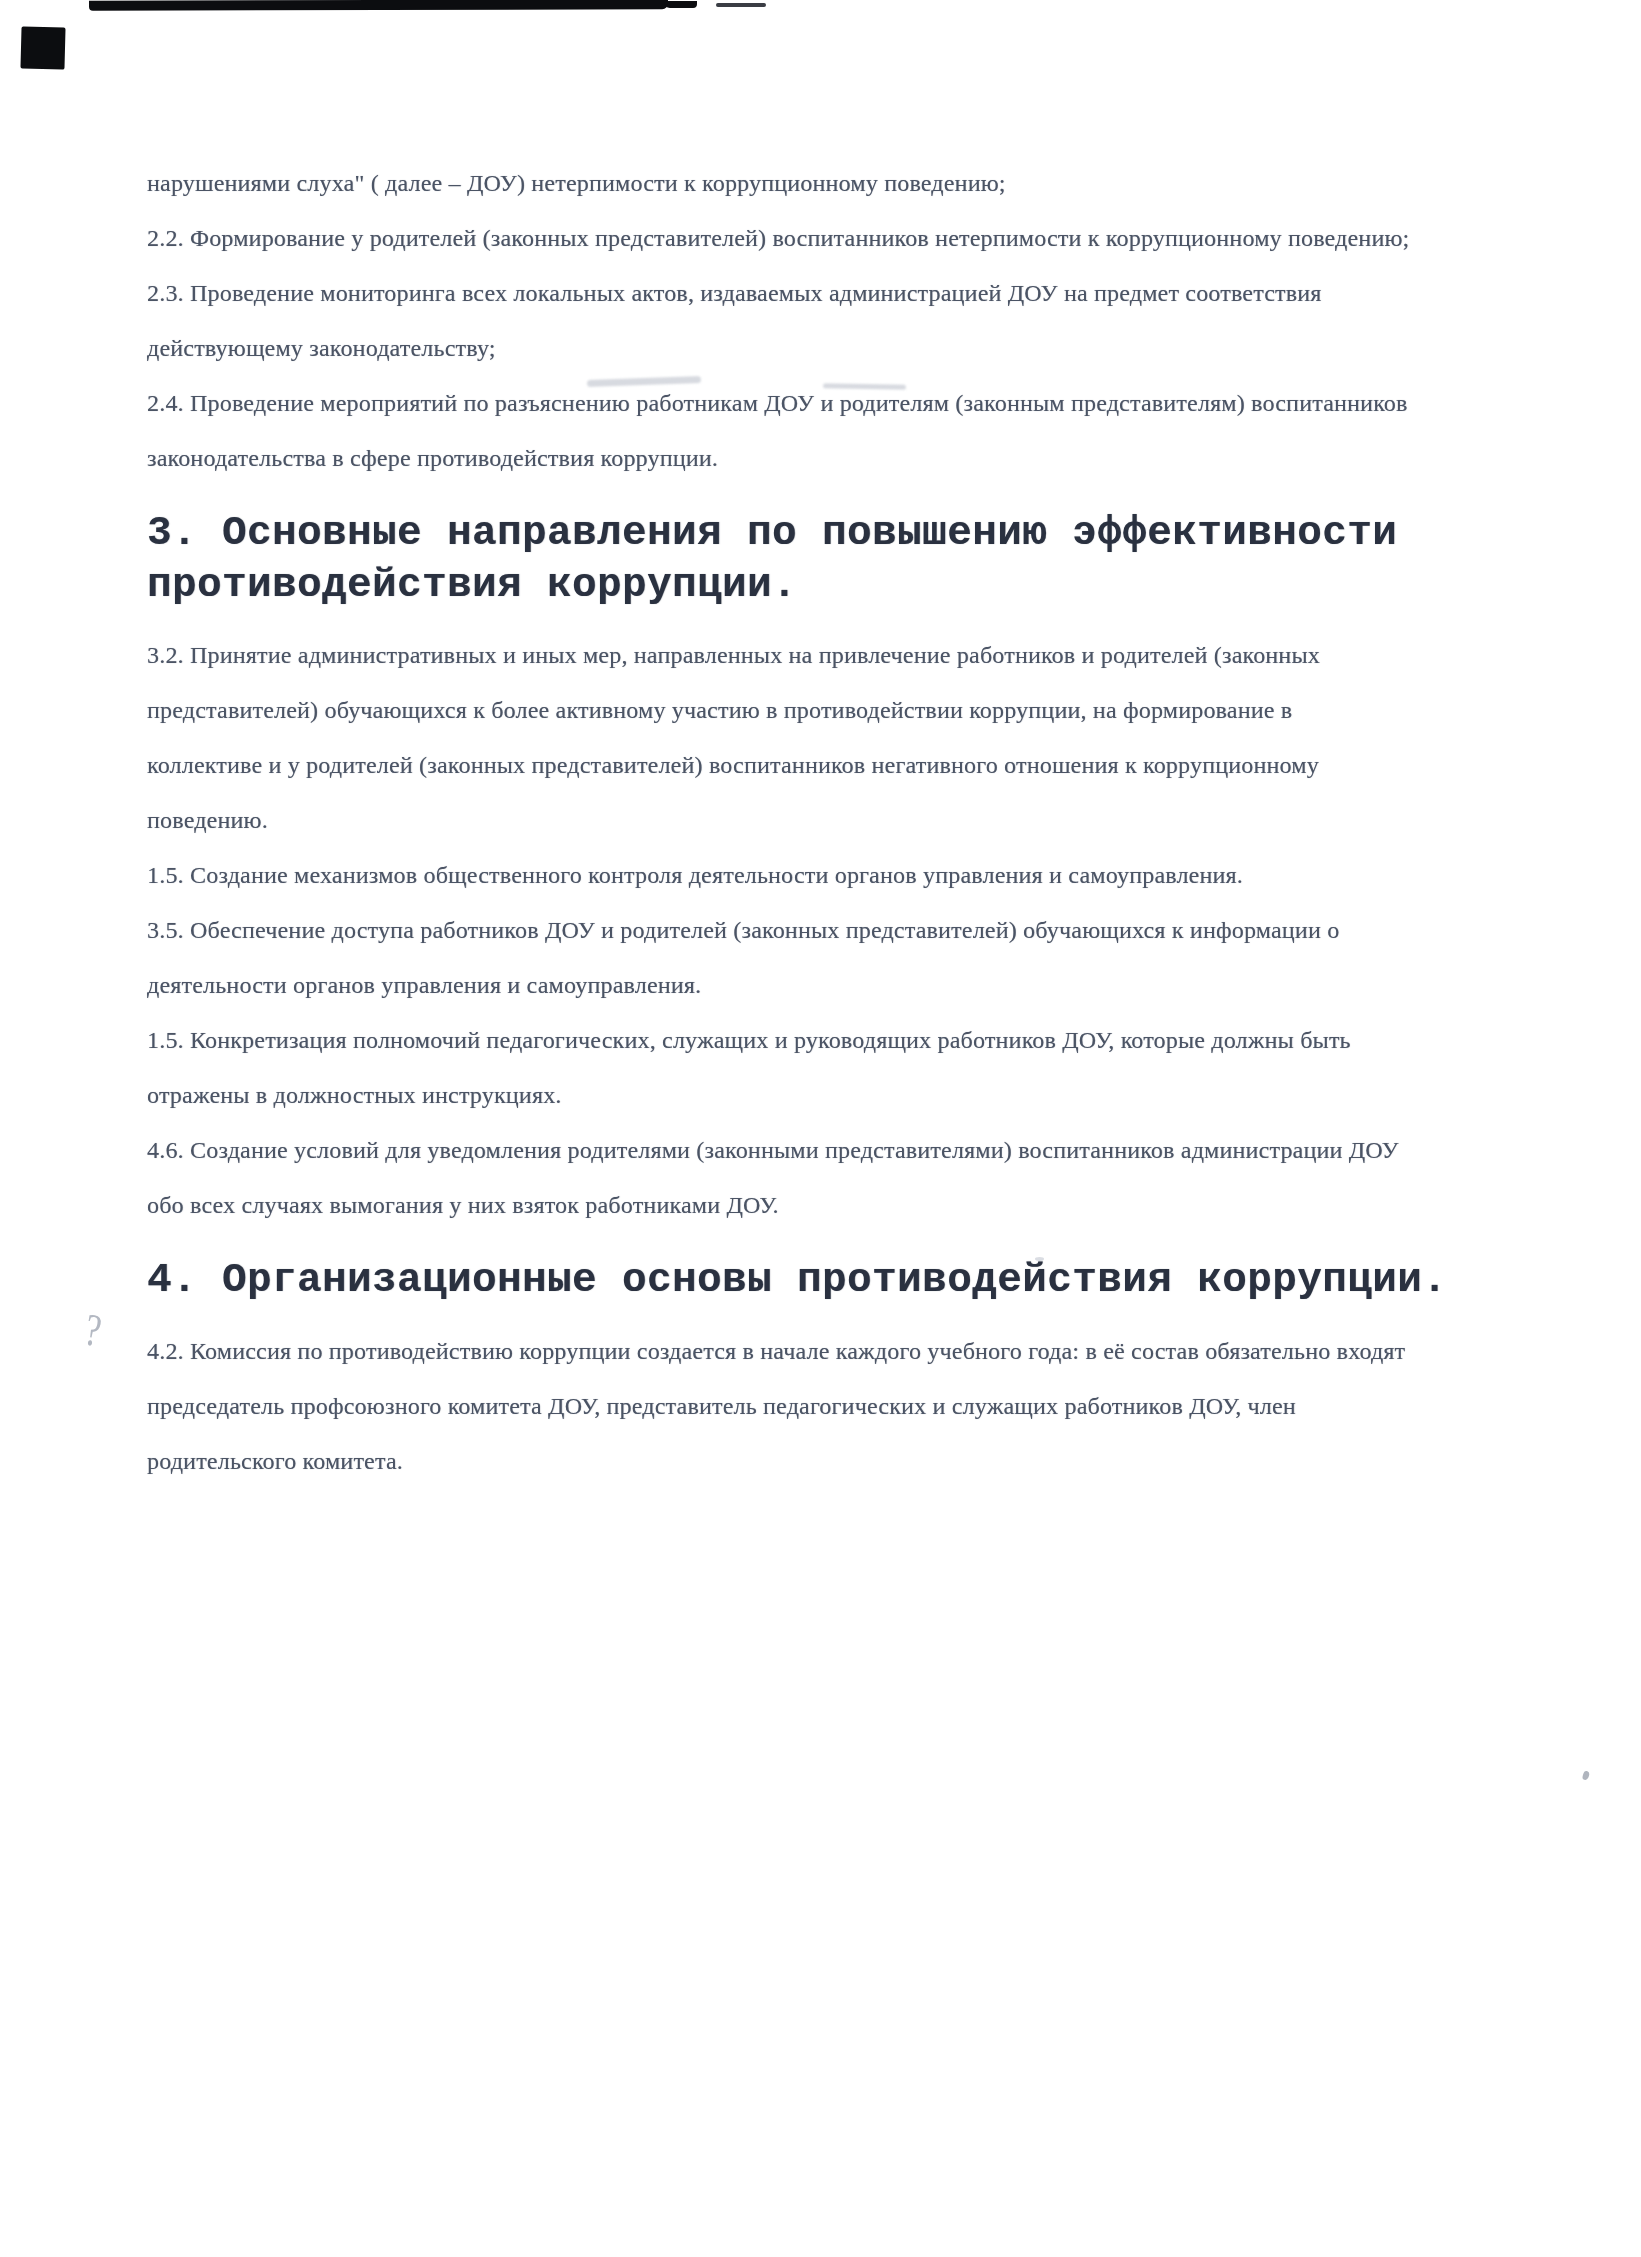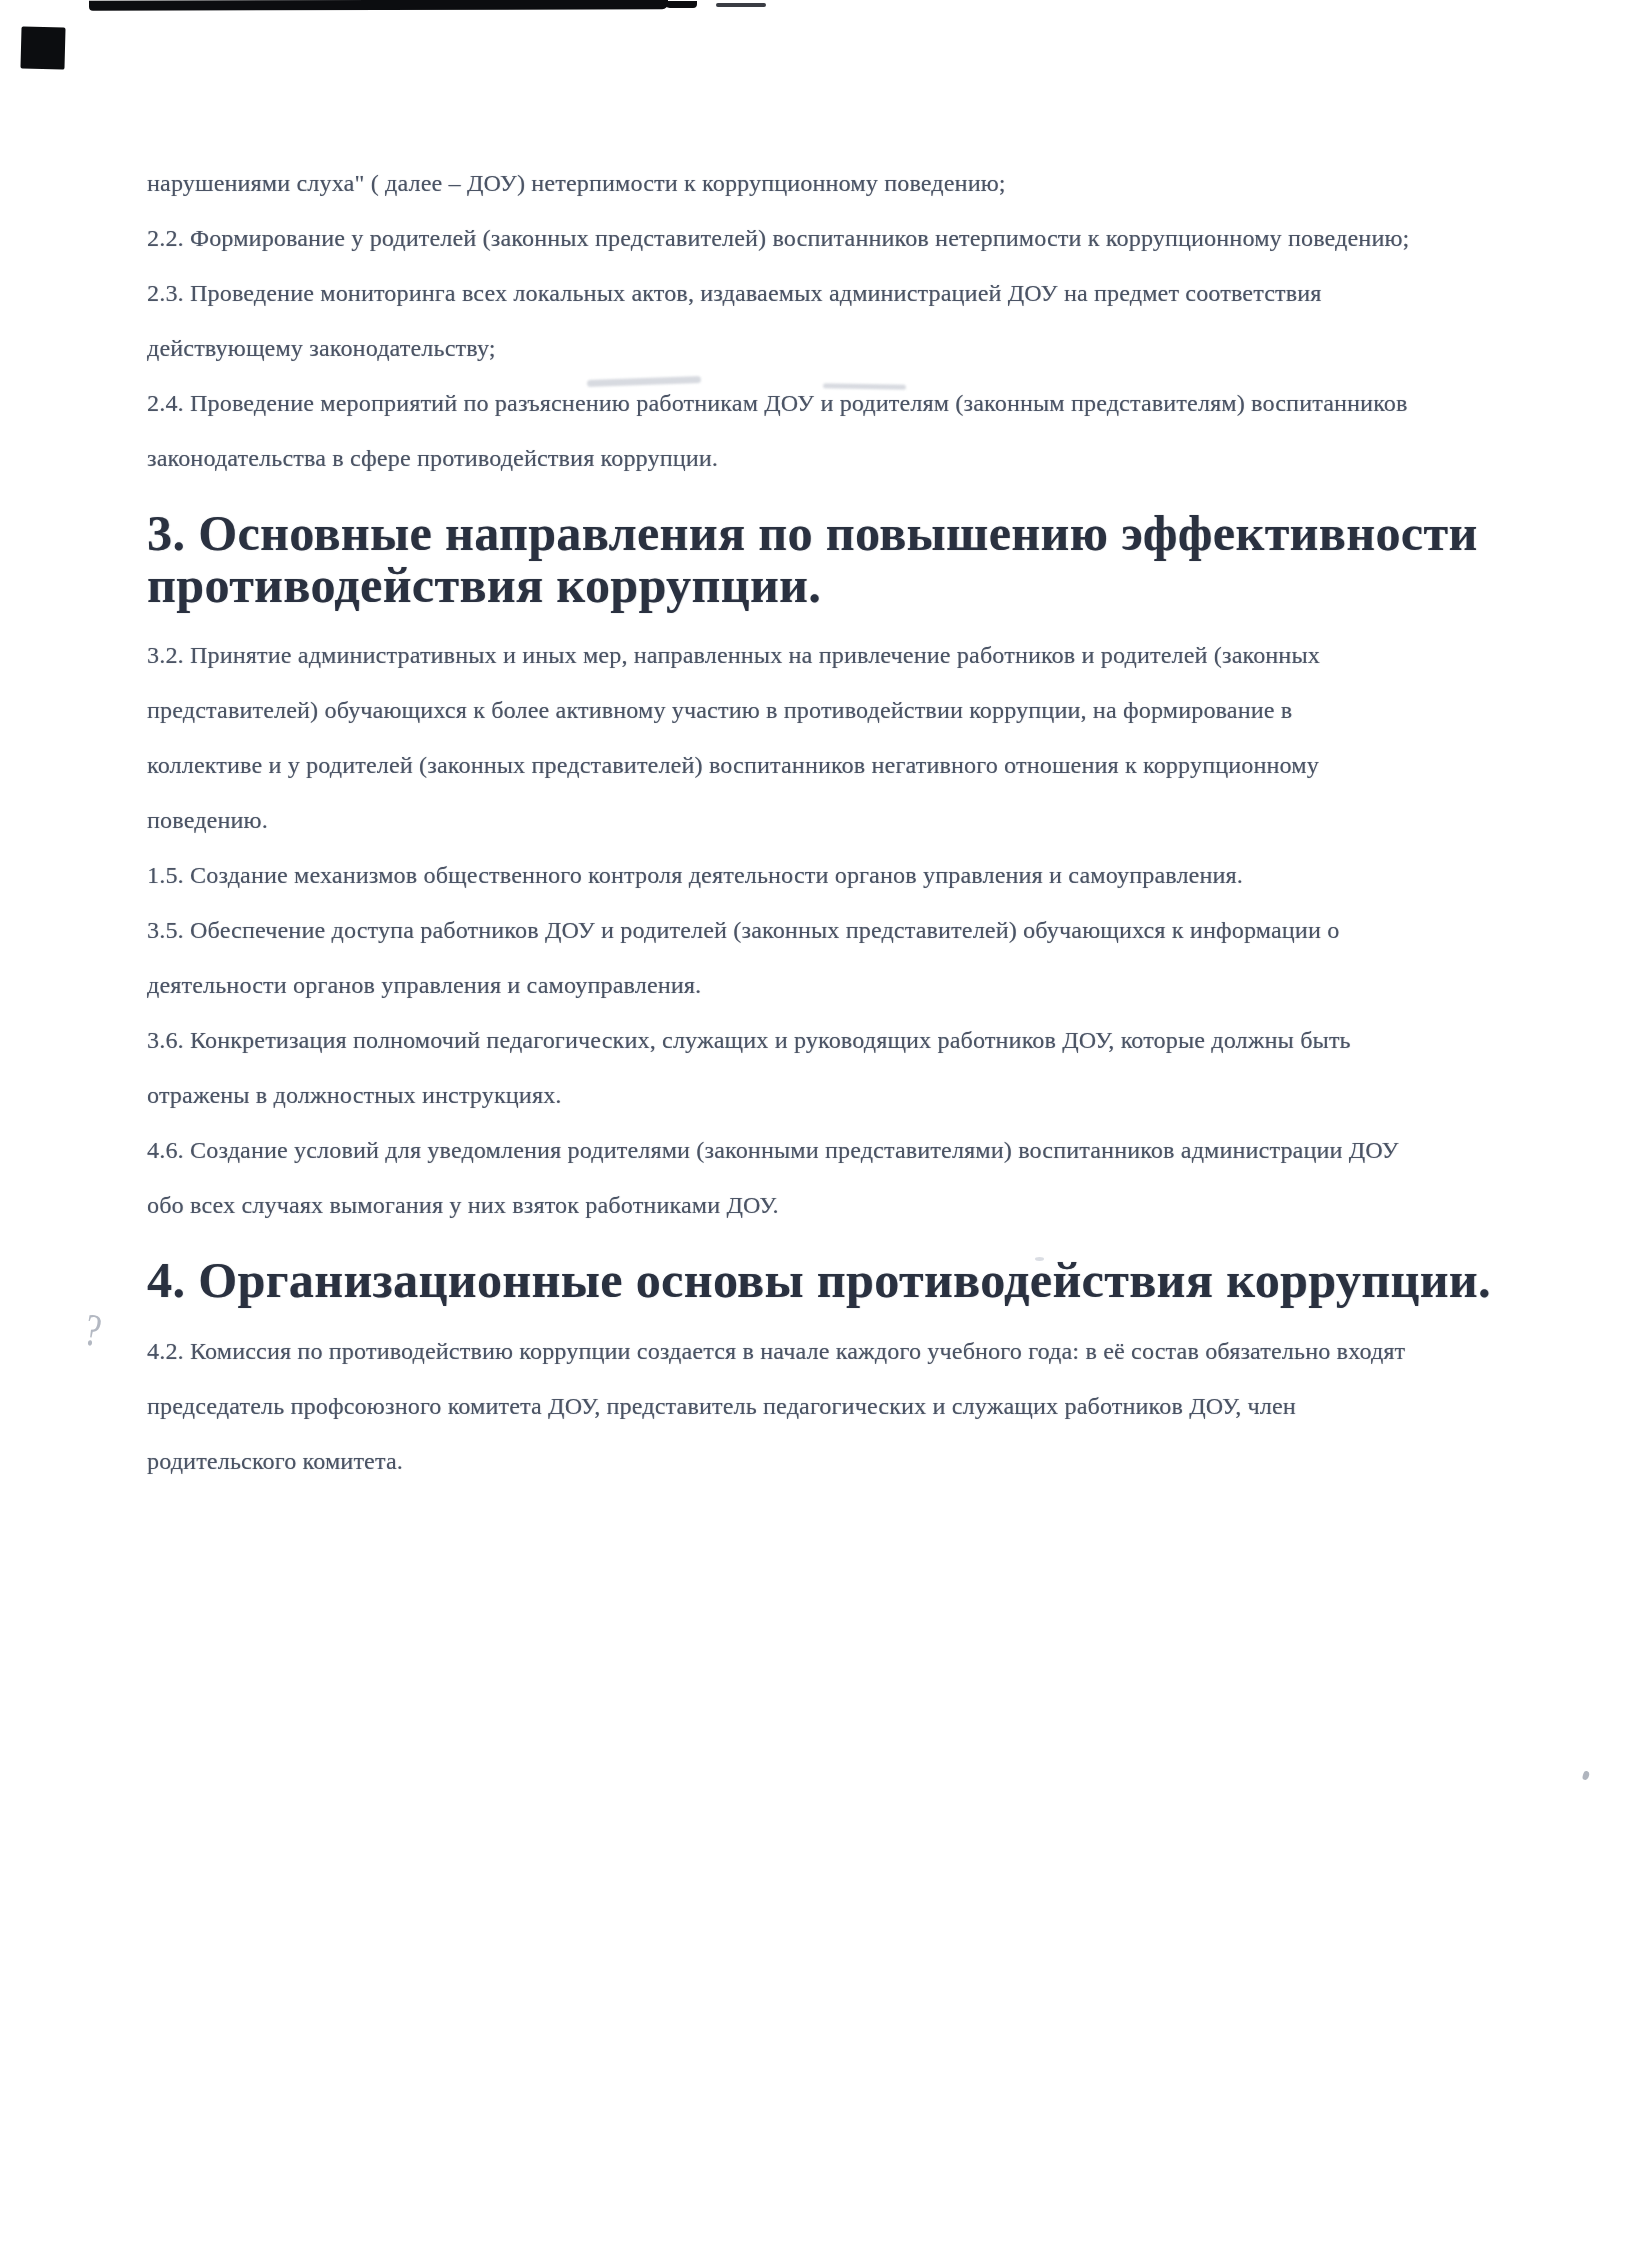--- a/index.html
+++ b/index.html
@@ -81,28 +81,29 @@
   p.body {
     margin: 0;
     font-size: 24px;
     line-height: 55px;
     color: #4b5465;
     letter-spacing: 0.2px;
     white-space: pre-wrap;
     text-shadow: 0.3px 0.3px 0.8px rgba(75, 84, 101, 0.55);
   }
   h2.sec {
-    font-size: 50px;
+    font-size: 41px;
     font-weight: bold;
     color: #2a3140;
     line-height: 52px;
     letter-spacing: 0.4px;
     margin: 21px 0 17.4px 0;
     white-space: pre-wrap;
     text-shadow: 0.4px 0.4px 0.9px rgba(42, 49, 64, 0.5);
+    font-family: Liberation Mono, monospace;
   }
 </style>
 </head>
 <body>
 
 <div class="page">
 
   <div class="artifact top-squiggle"></div>
   <div class="artifact top-squiggle-2"></div>
   <div class="artifact top-squiggle-3"></div>
@@ -126,21 +127,21 @@
     <h2 class="sec">3. Основные направления по повышению эффективности
 противодействия коррупции.</h2>
 
     <p class="body">3.2. Принятие административных и иных мер, направленных на привлечение работников и родителей (законных
 представителей) обучающихся к более активному участию в противодействии коррупции, на формирование в
 коллективе и у родителей (законных представителей) воспитанников негативного отношения к коррупционному
 поведению.</p>
     <p class="body">1.5. Создание механизмов общественного контроля деятельности органов управления и самоуправления.</p>
     <p class="body">3.5. Обеспечение доступа работников ДОУ и родителей (законных представителей) обучающихся к информации о
 деятельности органов управления и самоуправления.</p>
-    <p class="body">3.6. Конкретизация полномочий педагогических, служащих и руководящих работников ДОУ, которые должны быть
+    <p class="body">1.5. Конкретизация полномочий педагогических, служащих и руководящих работников ДОУ, которые должны быть
 отражены в должностных инструкциях.</p>
     <p class="body">4.6. Создание условий для уведомления родителями (законными представителями) воспитанников администрации ДОУ
 обо всех случаях вымогания у них взяток работниками ДОУ.</p>
 
     <h2 class="sec">4. Организационные основы противодействия коррупции.</h2>
 
     <p class="body">4.2. Комиссия по противодействию коррупции создается в начале каждого учебного года: в её состав обязательно входят
 председатель профсоюзного комитета ДОУ, представитель педагогических и служащих работников ДОУ, член
 родительского комитета.</p>
 

